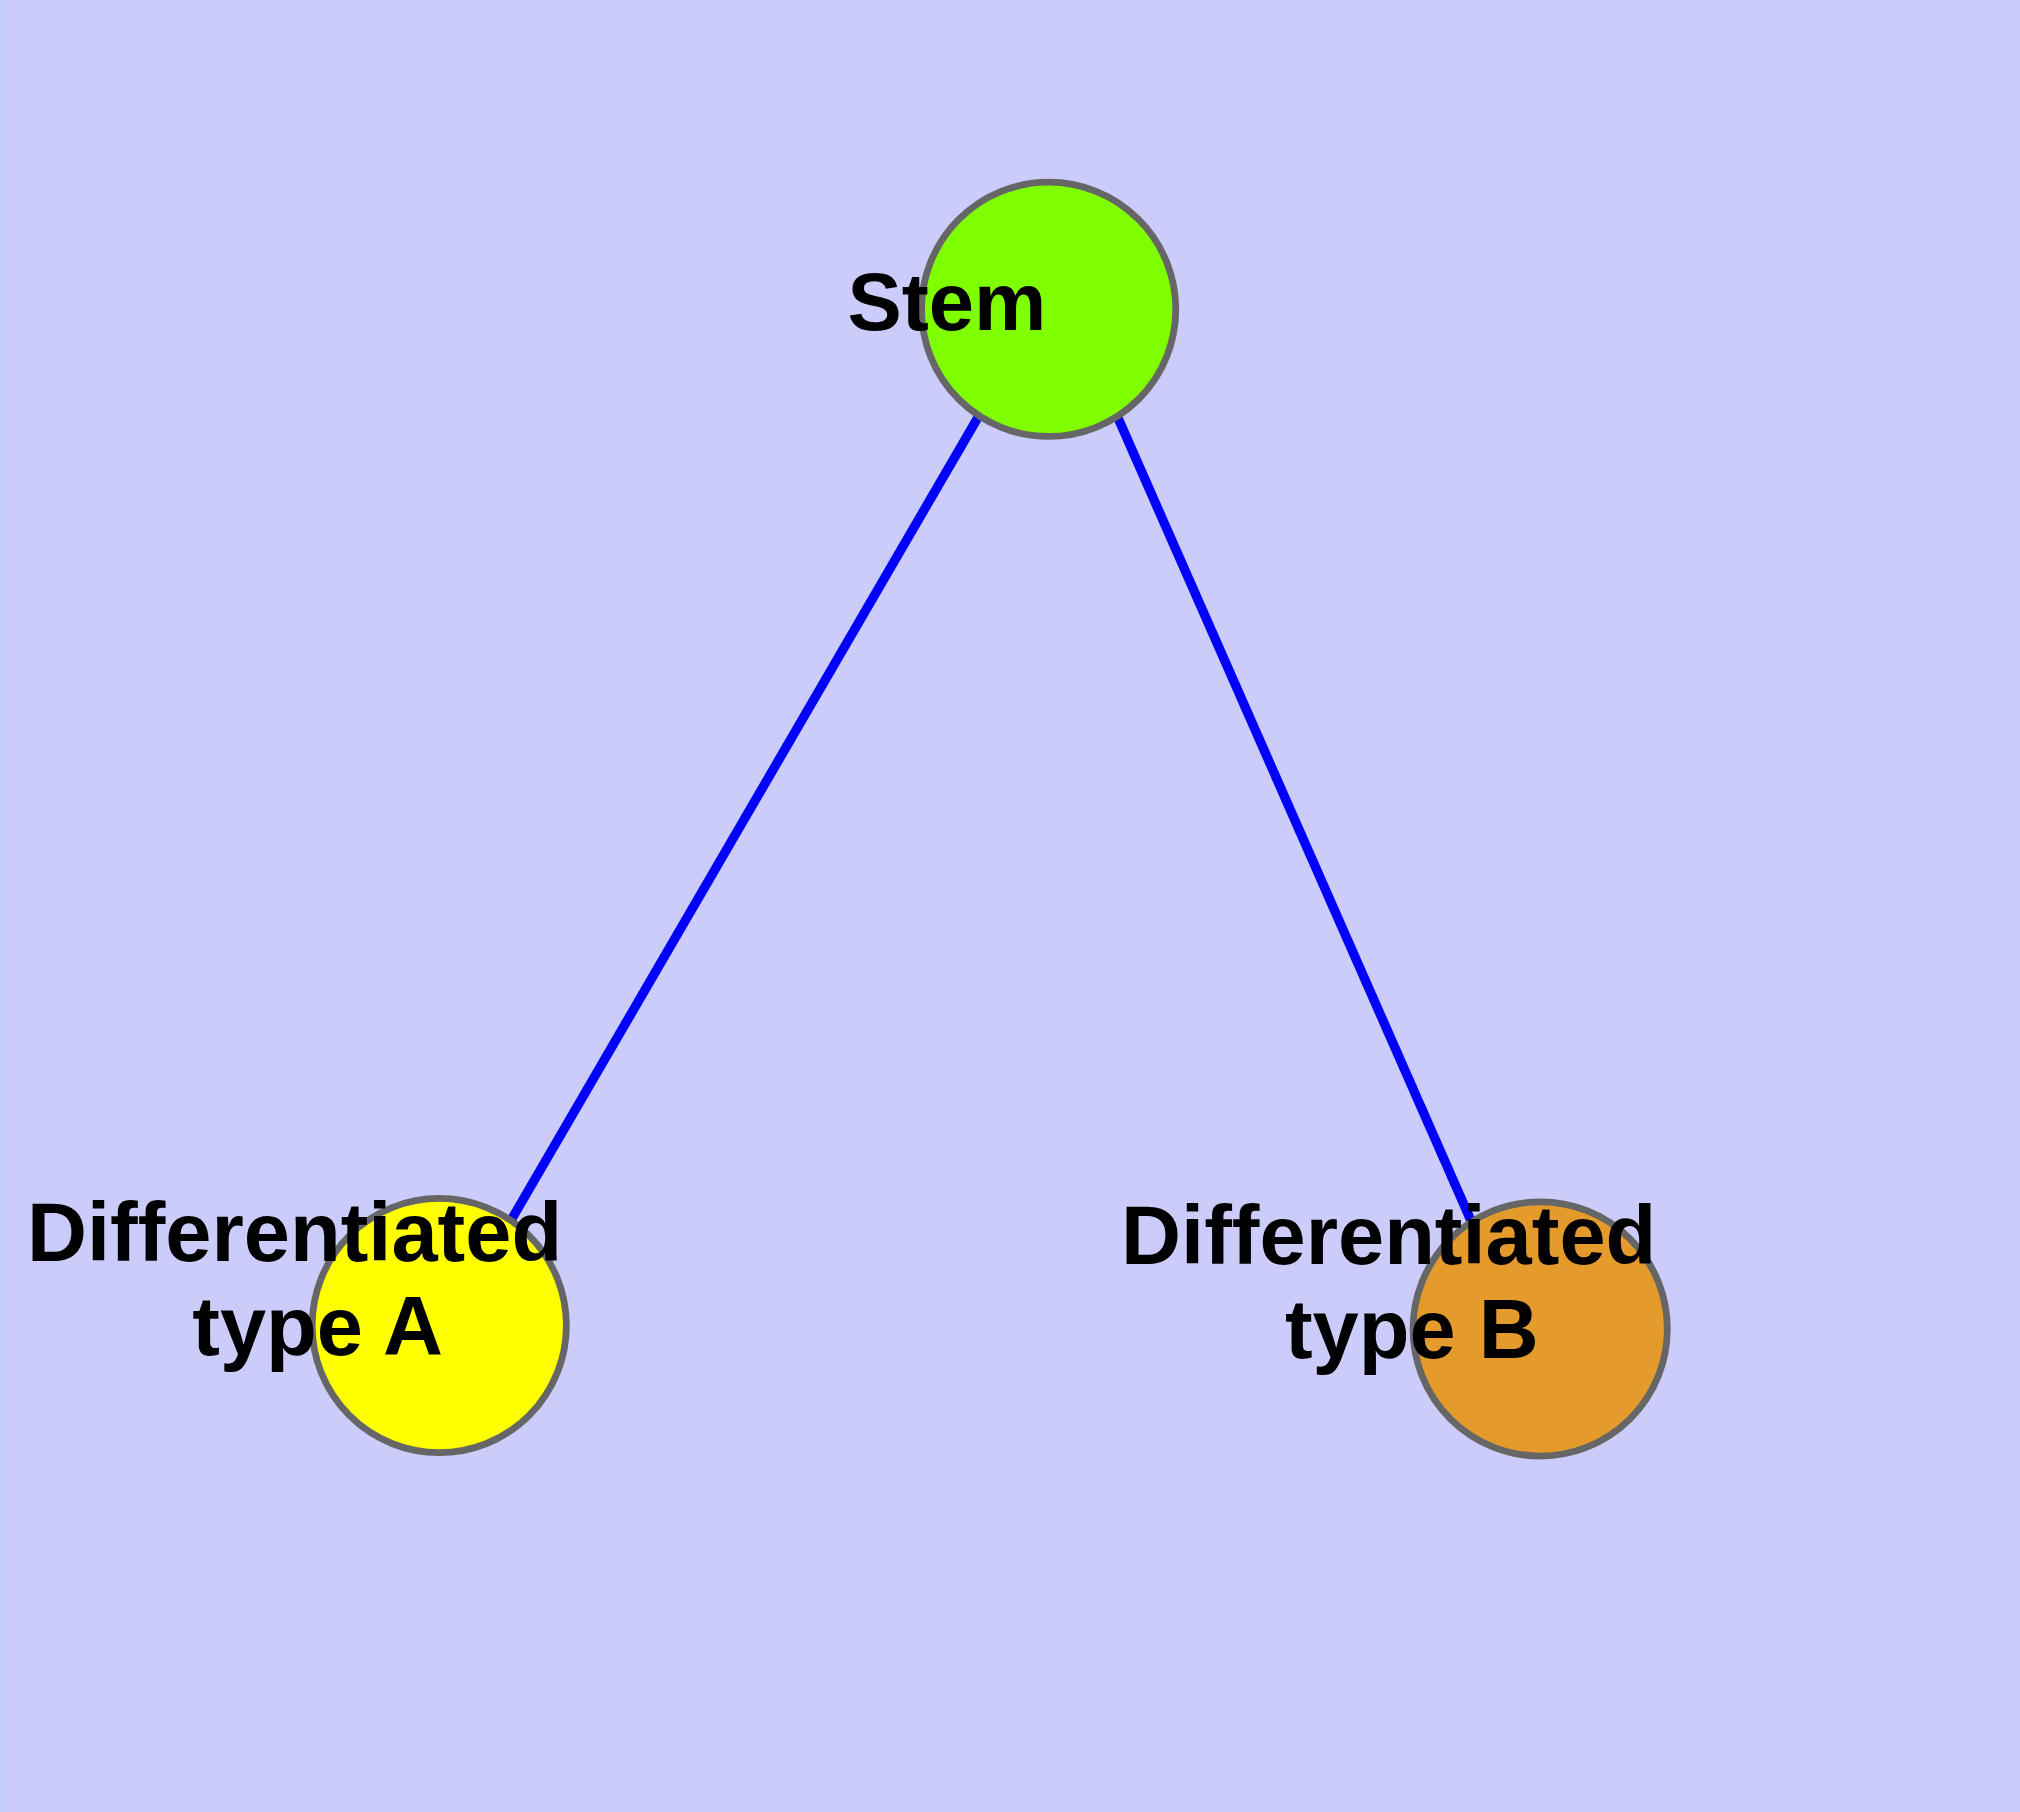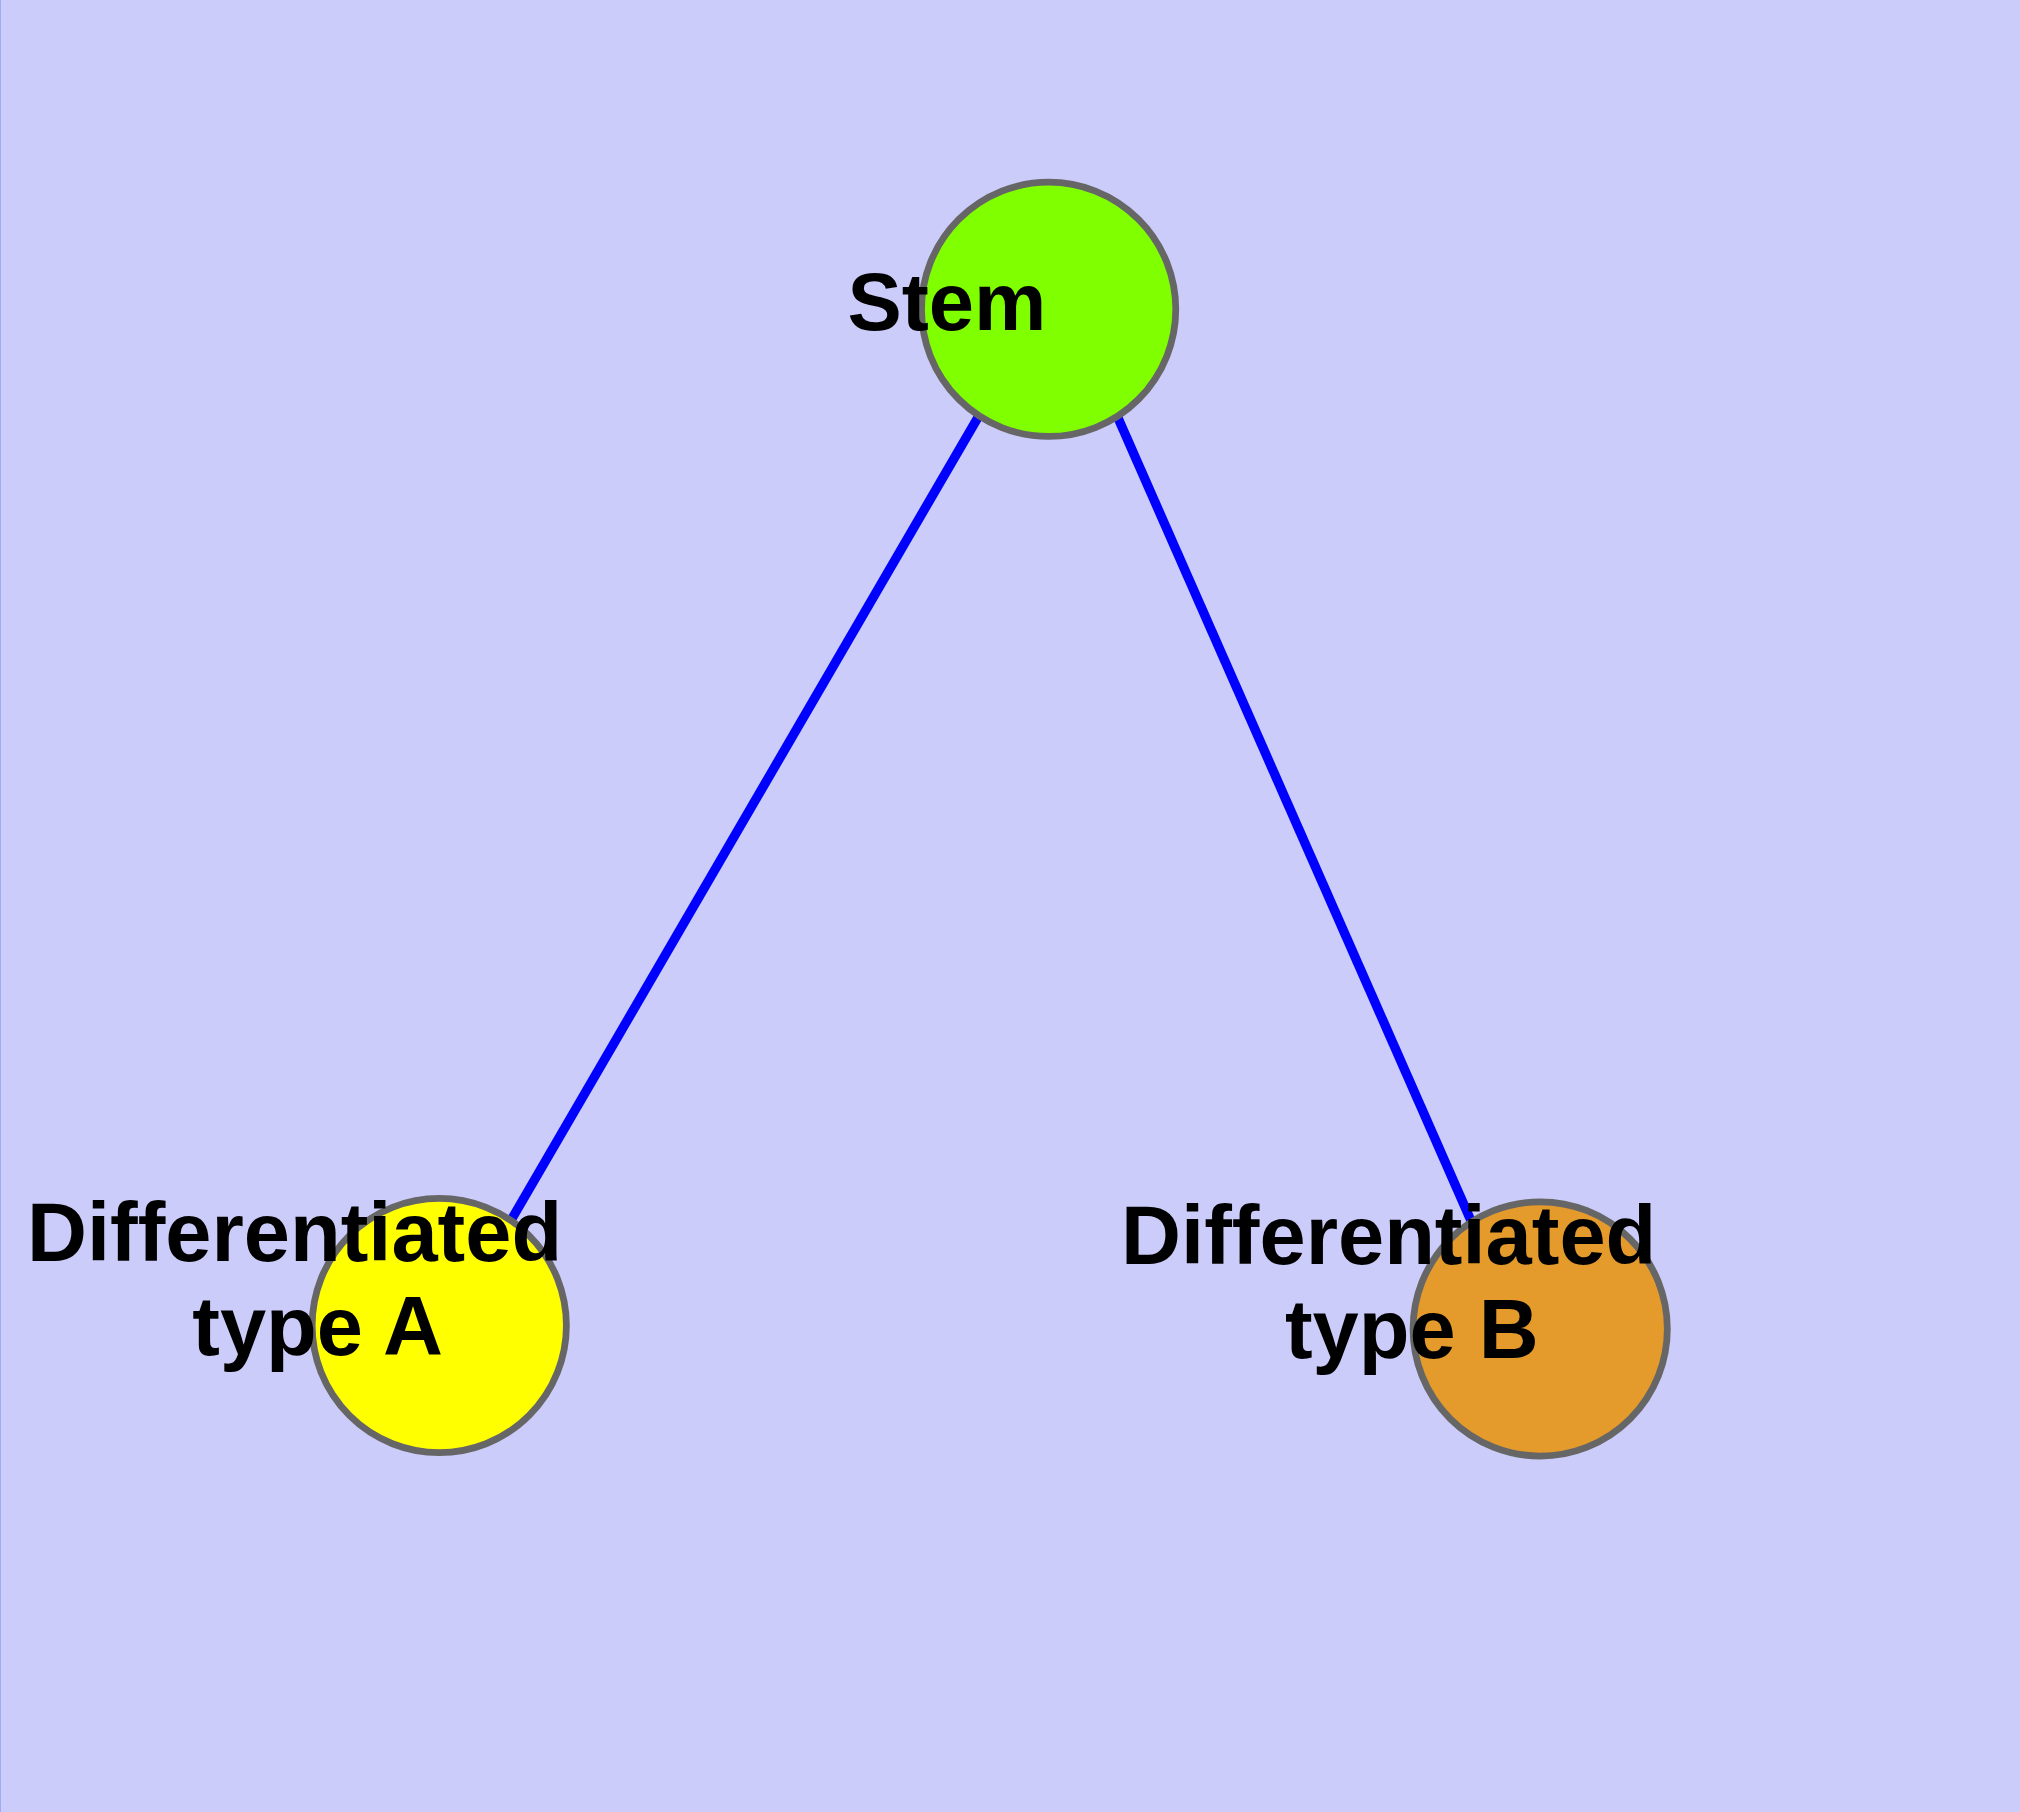--- a/index.html
+++ b/index.html
@@ -40,21 +40,21 @@
     text-anchor: middle;
     dominant-baseline: middle;
     white-space: pre;
   }
   .node-label.root { font-size: 96px; }
   .node-label.leaf { font-size: 98px; }
 </style>
 </head>
 <body>
 
-<div id="stage" style="width: 2021px; height: 1812px; background: #1d4ed8;">
+<div id="stage" style="width: 2021px; height: 1812px; background: #7dd3fc;">
   <svg id="graph-svg" viewBox="0 0 2384 2138" xmlns="http://www.w3.org/2000/svg">
 
     <rect x="0" y="0" width="2384" height="2138" fill="#ccccfb"></rect>
 
     <g>
       <line class="edge-line" x1="1155" y1="490" x2="602" y2="1441" stroke="#0000ff" stroke-width="11"></line>
       <line class="edge-line" x1="1317" y1="489" x2="1737" y2="1444" stroke="#0000ff" stroke-width="11"></line>
     </g>
 
     <g>

